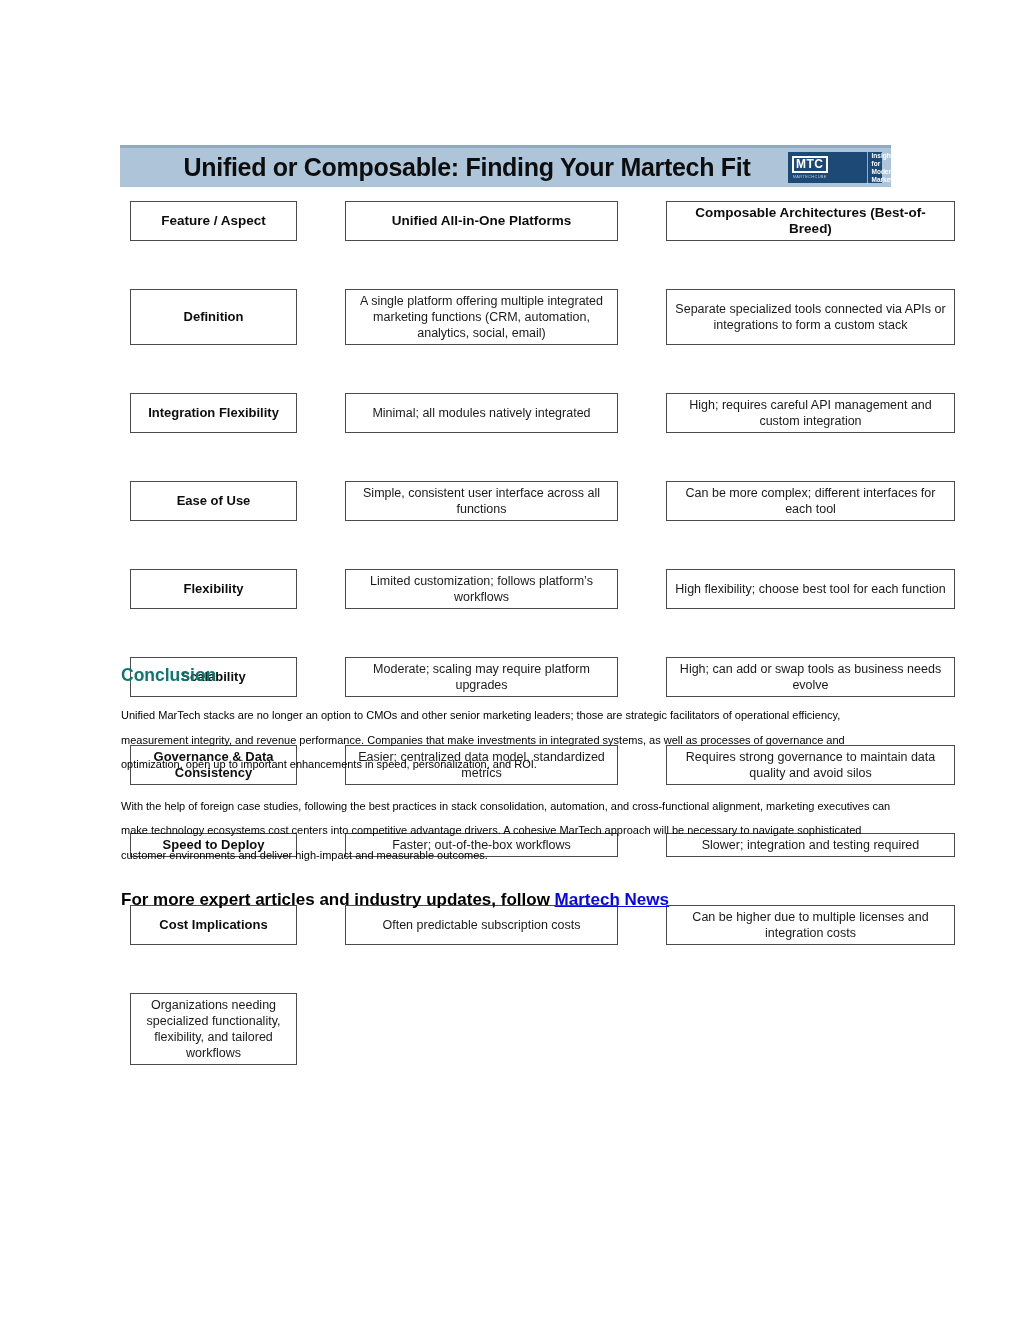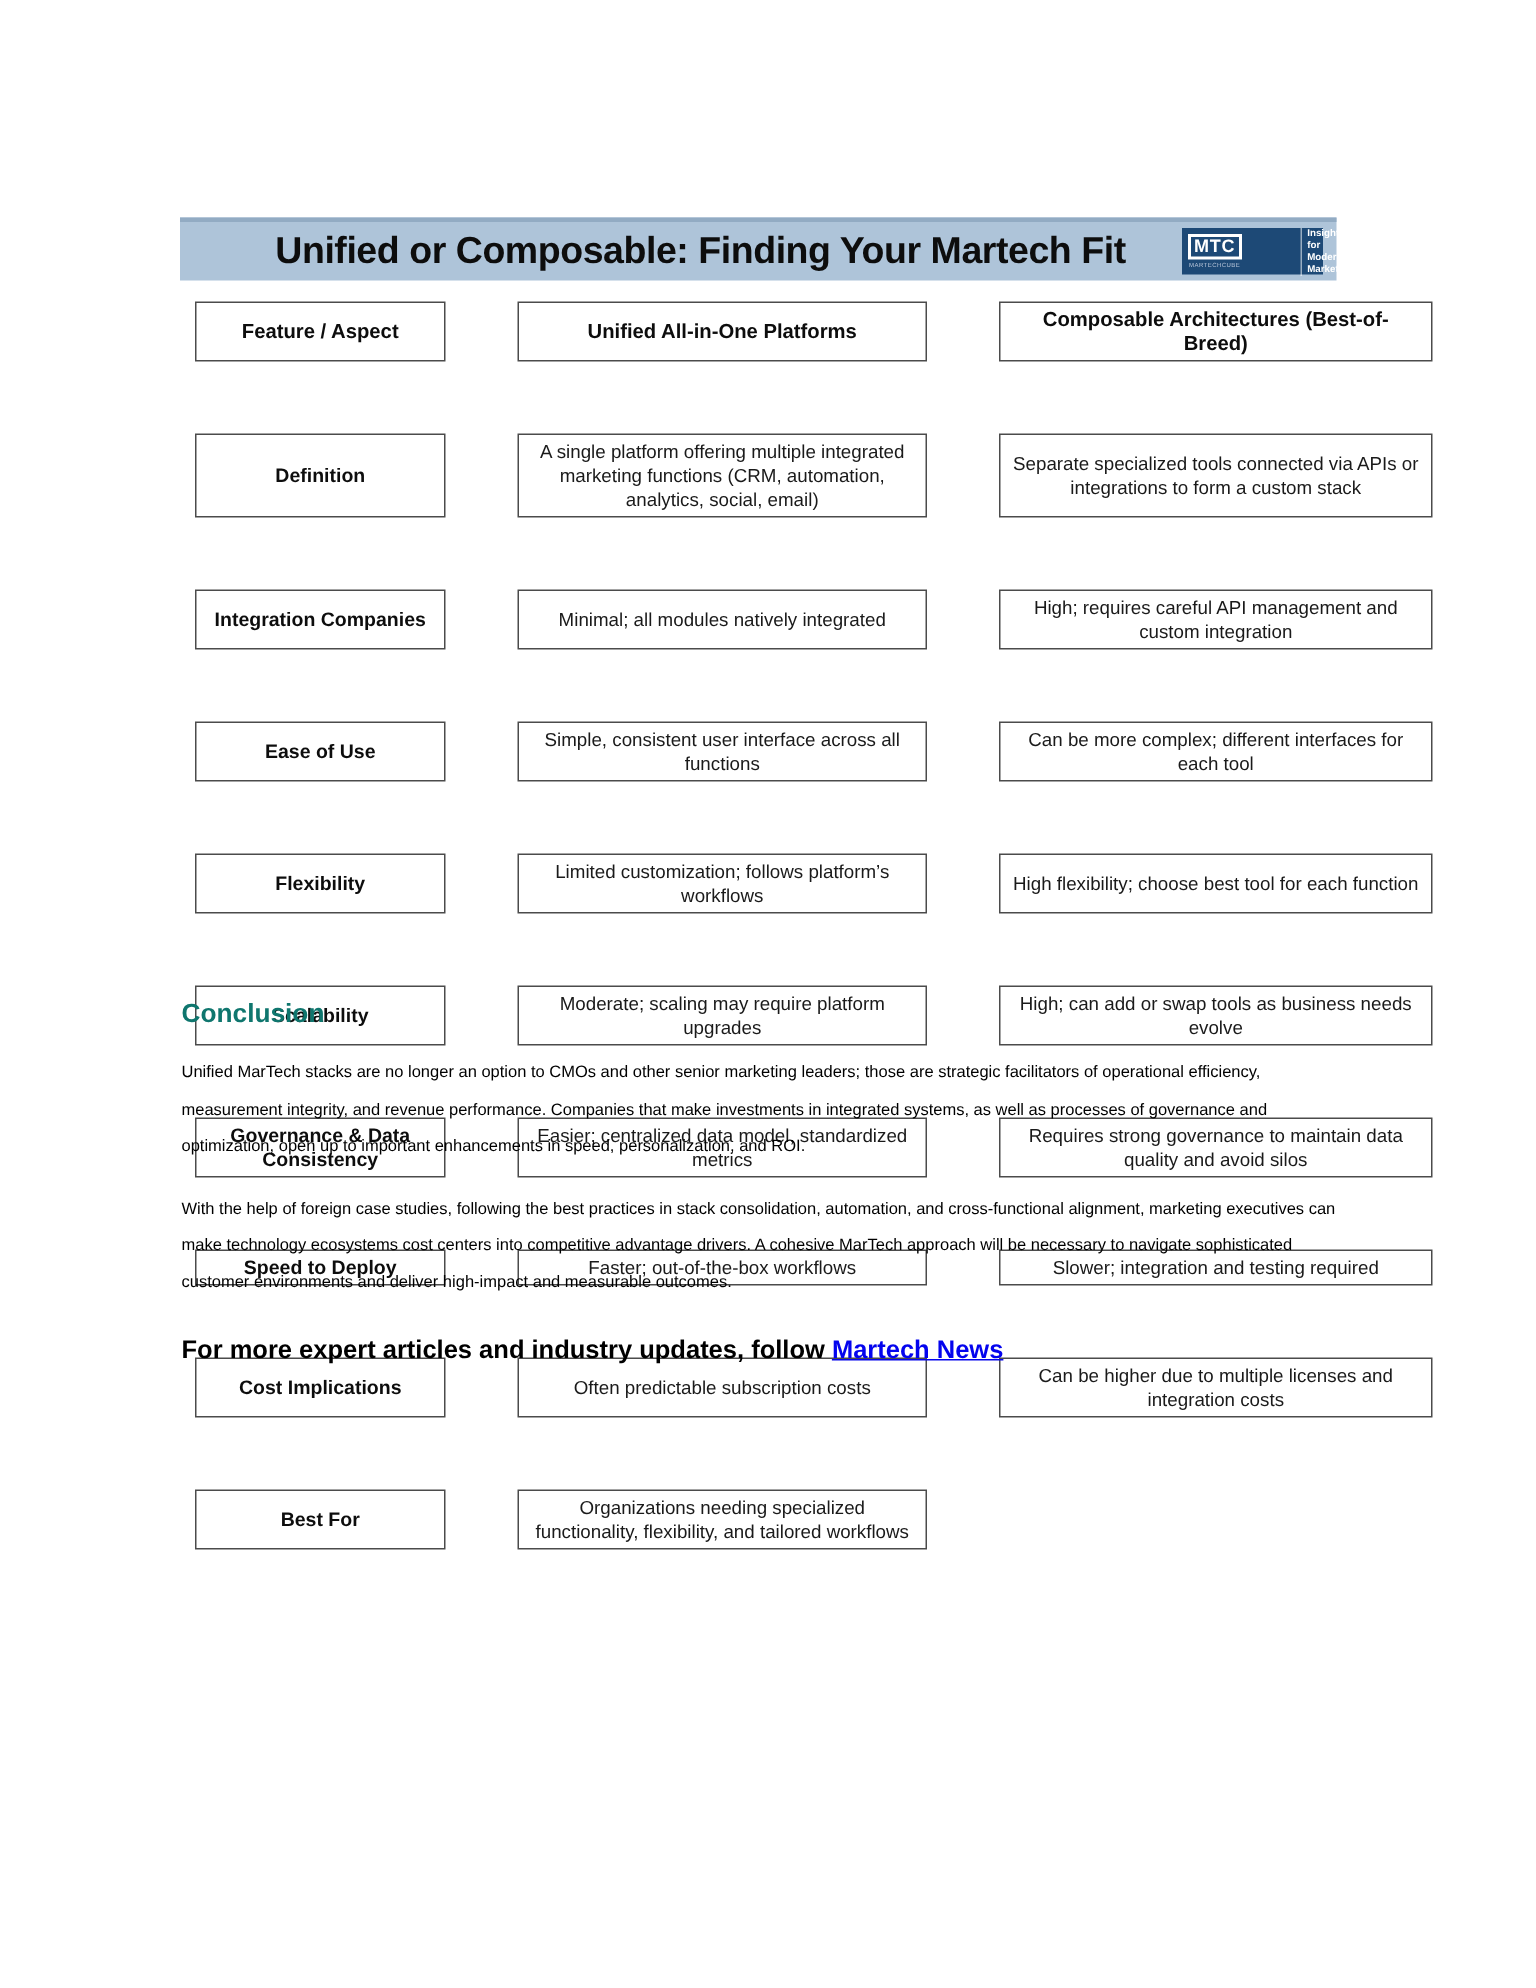--- a/index.html
+++ b/index.html
@@ -103,21 +103,21 @@
 
   <div class="cmp-table">
     <div class="cell hdr">Feature / Aspect</div>
     <div class="cell hdr">Unified All-in-One Platforms</div>
     <div class="cell hdr">Composable Architectures (Best-of-Breed)</div>
 
     <div class="cell feat">Definition</div>
     <div class="cell">A single platform offering multiple integrated marketing functions (CRM, automation, analytics, social, email)</div>
     <div class="cell">Separate specialized tools connected via APIs or integrations to form a custom stack</div>
 
-    <div class="cell feat">Integration Companies</div>
+    <div class="cell feat">Integration Flexibility</div>
     <div class="cell">Minimal; all modules natively integrated</div>
     <div class="cell">High; requires careful API management and custom integration</div>
 
     <div class="cell feat">Ease of Use</div>
     <div class="cell">Simple, consistent user interface across all functions</div>
     <div class="cell">Can be more complex; different interfaces for each tool</div>
 
     <div class="cell feat">Flexibility</div>
     <div class="cell">Limited customization; follows platform’s workflows</div>
     <div class="cell">High flexibility; choose best tool for each function</div>
@@ -131,21 +131,20 @@
     <div class="cell">Requires strong governance to maintain data quality and avoid silos</div>
 
     <div class="cell feat">Speed to Deploy</div>
     <div class="cell">Faster; out-of-the-box workflows</div>
     <div class="cell">Slower; integration and testing required</div>
 
     <div class="cell feat">Cost Implications</div>
     <div class="cell">Often predictable subscription costs</div>
     <div class="cell">Can be higher due to multiple licenses and integration costs</div>
 
-    <div class="cell feat">Best For</div>
     <div class="cell">Organizations needing specialized functionality, flexibility, and tailored workflows</div>
   </div>
 
   <div class="content">
     <div class="h-conclusion">Conclusion</div>
     <p class="para">Unified MarTech stacks are no longer an option to CMOs and other senior marketing leaders; those are strategic facilitators of operational efficiency, measurement integrity, and revenue performance. Companies that make investments in integrated systems, as well as processes of governance and optimization, open up to important enhancements in speed, personalization, and ROI.</p>
     <p class="para">With the help of foreign case studies, following the best practices in stack consolidation, automation, and cross-functional alignment, marketing executives can make technology ecosystems cost centers into competitive advantage drivers. A cohesive MarTech approach will be necessary to navigate sophisticated customer environments and deliver high-impact and measurable outcomes.</p>
     <p class="footer-line"><span>For more expert articles and industry updates, follow </span><a class="footer-link">Martech News</a></p>
   </div>
 

